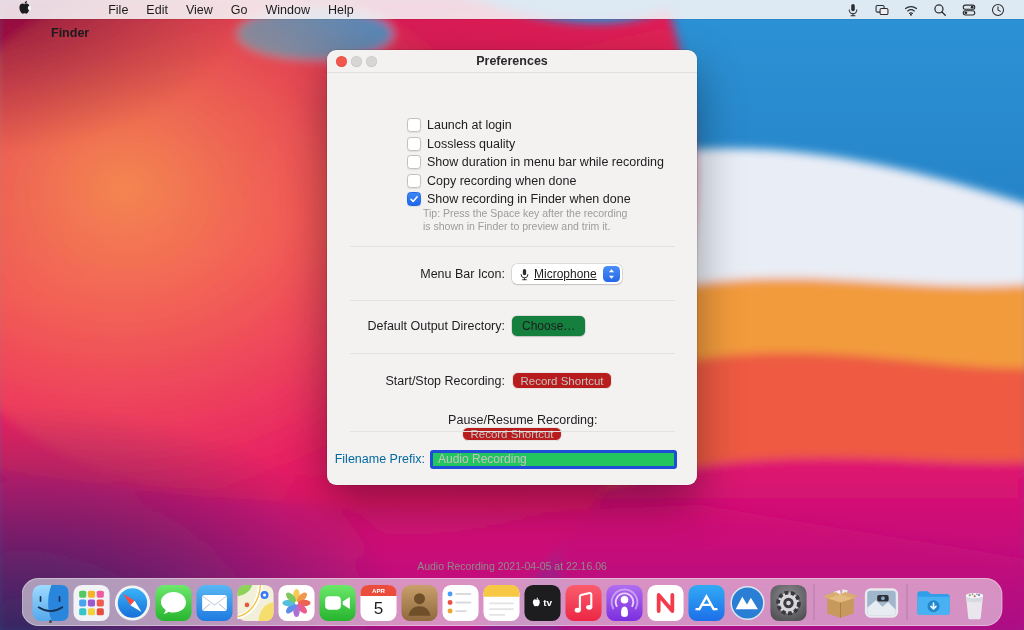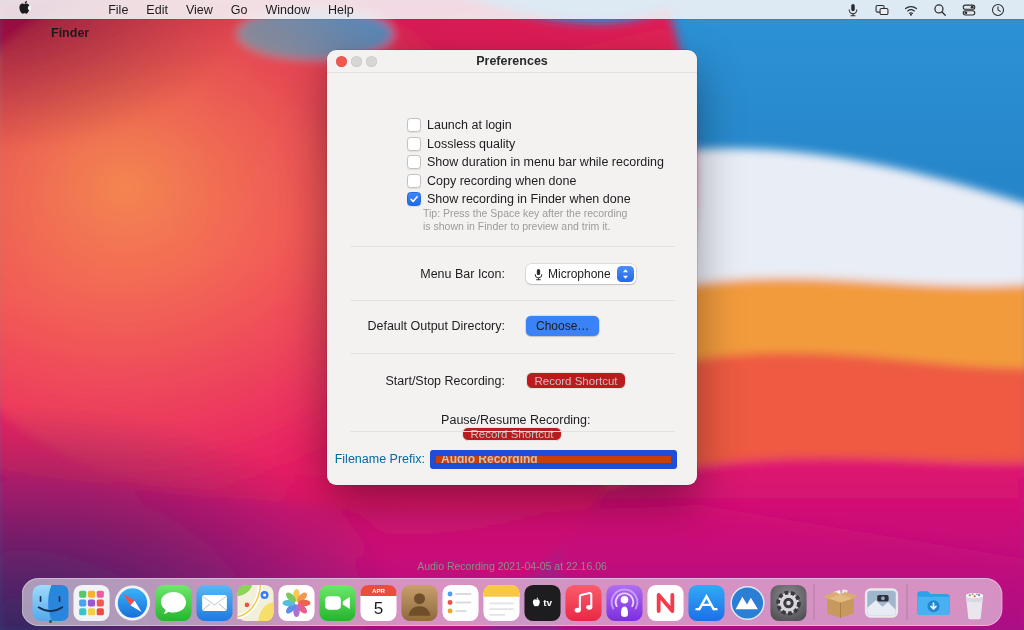--- a/index.html
+++ b/index.html
@@ -39,39 +39,39 @@
     box-shadow:0 0.5px 1px rgba(0,0,0,0.08); flex:0 0 auto; display:flex; align-items:center; justify-content:center; }
   .cb-box.checked { background:linear-gradient(180deg,#3f86f4,#1f68e8); border-color:#1f68e8; }
   .cb-box svg { width:10px; height:10px; }
   .cb-label { font-size:12.5px; color:#1d1d1f; margin-left:6px; white-space:nowrap; }
 
   .tip { position:absolute; top:134px; left:96px; font-size:10.5px; line-height:13px; color:#9d9b9a; }
 
   .divider { position:absolute; left:23px; width:325px; height:1px; background:#e4e2e1; }
 
   .form-row { position:absolute; left:0; right:0; display:flex; align-items:center; }
-  .form-label { width:178px; text-align:right; font-size:12.5px; color:#1d1d1f; margin-right:21px; white-space:nowrap; flex:0 0 auto; }
+  .form-label { width:178px; text-align:right; font-size:12.5px; color:#1d1d1f; margin-right:7px; white-space:nowrap; flex:0 0 auto; }
 
   .popup-btn { display:flex; align-items:center; height:20px; background:#fff; border-radius:5px;
     box-shadow:0 0 0 0.5px rgba(0,0,0,0.18), 0 1px 1.5px rgba(0,0,0,0.12); padding:0 2px 0 7px; cursor:default; }
   .popup-btn .mic { width:11px; height:13px; margin-right:4px; }
-  .popup-value { font-size:12px; color:#1c1c1e; margin-right:6px; }
+  .popup-value { font-size:12px; color:#1c1c1e; margin-right:6px;text-decoration:underline; }
   .popup-caps { width:17px; height:16px; border-radius:4.5px; background:linear-gradient(180deg,#4a8ef6,#2568e8);
     display:flex; flex-direction:column; align-items:center; justify-content:center; }
   .popup-caps svg { width:9px; height:12px; }
 
-  .push-btn { height:20px; background:#3b82f6; border:none; border-radius:5px; font-size:12px; color:#1c1c1e;
+  .push-btn { height:20px; background:#15803d; border:none; border-radius:5px; font-size:12px; color:#1c1c1e;
     font-family:inherit; padding:0 10px; box-shadow:0 0 0 0.5px rgba(0,0,0,0.18), 0 1px 1.5px rgba(0,0,0,0.12); cursor:default; }
 
   .shortcut-btn { width:100px; height:17px; background:#b91c1c; border:1px solid #e6e5e4; border-radius:6px;
     font-size:11.5px; color:#c4c2c1; font-family:inherit; cursor:default; }
 
   .prefix-label { width:98px; text-align:right; font-size:12.5px; color:#0369a1; margin-right:5px; flex:0 0 auto; }
-  .prefix-input { width:247px; height:19px; border:6px solid #1d4ed8; border-radius:3px; background:#c2410c;
-    font-size:12px; font-family:inherit; padding:0 5px; color:#1c1c1e;font-weight:bold; }
+  .prefix-input { width:247px; height:19px; border:3px solid #1d4ed8; border-radius:3px; background:#22c55e;
+    font-size:12px; font-family:inherit; padding:0 5px; color:#1c1c1e; }
   .prefix-input::placeholder { color:#c5c3c2; }
   .caption { position:absolute; top:447px; left:0; right:0; text-align:center; font-size:10.5px; color:#8e8c8b;margin-top:40px; }
 
   
   #dock { position:absolute; bottom:4px; left:50%; transform:translateX(-50%); z-index:40;
     background:rgba(235,235,240,0.60); border:1px solid rgba(255,255,255,0.35); border-radius:17px;
     height:48px; display:flex; align-items:center; padding:0 7px; backdrop-filter:blur(18px); }
   .dock-item { position:relative; width:38px; height:44px; margin:0 1.5px; display:flex; align-items:flex-start; padding-top:4px; justify-content:center; }
   .dock-item svg { width:38px; height:38px; }
   .run-dot { position:absolute; bottom:1px; left:50%; transform:translateX(-50%); width:3px; height:3px;

